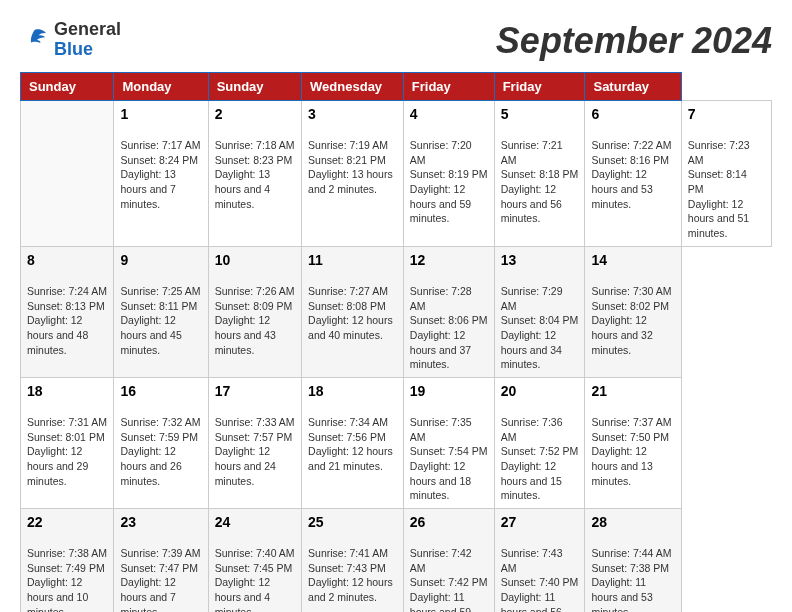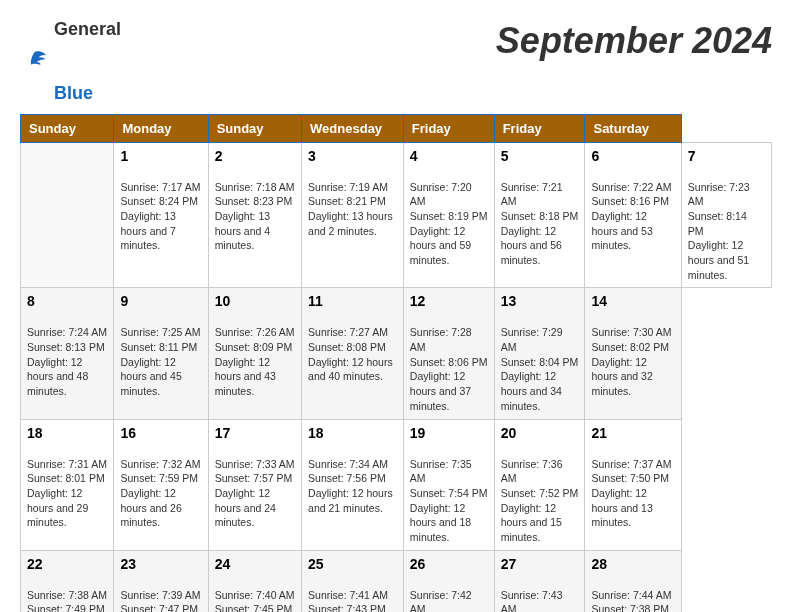--- a/index.html
+++ b/index.html
@@ -20,21 +20,21 @@
       display: flex;
       align-items: center;
       gap: 6px;
     }
     .logo-text {
       font-size: 18px;
       font-weight: bold;
       line-height: 1.1;
     }
     .logo-general { color: #333; }
-    .logo-blue { color: #1a6abf; margin-top: 44px; }
+    .logo-blue { color: #1a6abf; }
     .logo-bird {
       width: 28px;
       height: 28px;
     }
     .title-area {
       text-align: right;
     }
     .month-title {
       font-size: 36px;
       font-weight: bold;
@@ -44,21 +44,21 @@
     .subtitle {
       font-size: 15px;
       color: #555;
     }
     .calendar {
       width: 100%;
       border-collapse: collapse;
       font-size: 11px;
     }
     .calendar th {
-      background: #a16207;
+      background: #b91c1c;
       color: #fff;
       text-align: left;
       padding: 6px 8px;
       font-size: 13px;
       border: 1px solid #1a6abf;
     }
     .calendar td {
       border: 1px solid #ccc;
       vertical-align: top;
       padding: 5px 6px;

